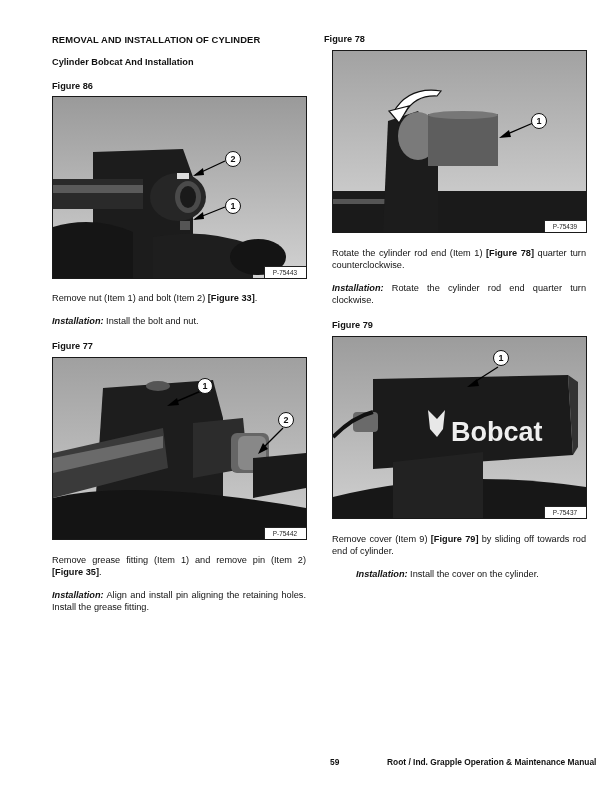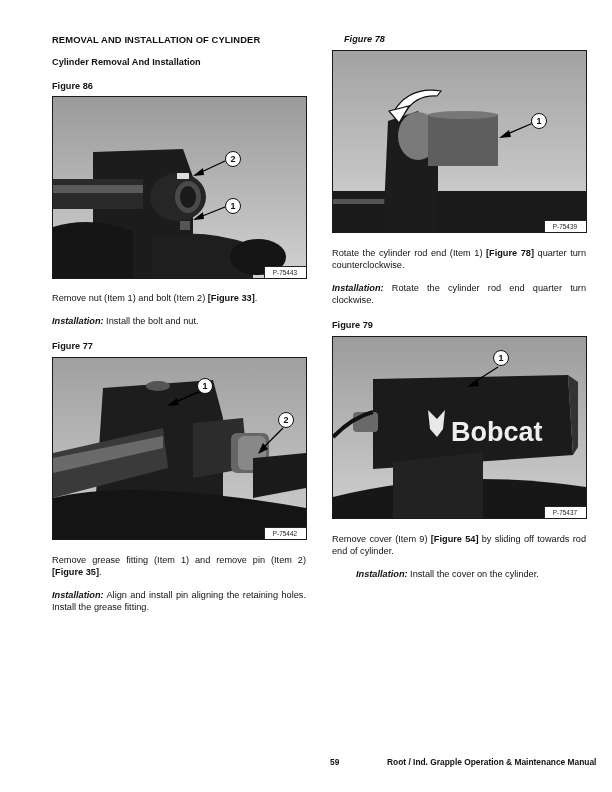--- a/index.html
+++ b/index.html
@@ -18,21 +18,21 @@
           font-size:6.4px; color:#222; padding:2px 9px 2px 8px; }
   .callout { position:absolute; width:14px; height:14px; border:1.2px solid #111; border-radius:50%; background:#fff;
              font-size:9px; font-weight:bold; text-align:center; line-height:14px; }
   .footer-num { font-size:8.4px; font-weight:bold; }
   .footer-title { font-size:8.4px; font-weight:bold; }
 </style>
 </head>
 <body>
 
 <div class="abs h1" style="left:52px; top:34px;">REMOVAL AND INSTALLATION OF CYLINDER</div>
-<div class="abs h2" style="left:52px; top:57px;">Cylinder Removal And Installation</div>
+<div class="abs h2" style="left:52px; top:57px;">Cylinder Bobcat And Installation</div>
 <div class="abs figlabel" style="left:52px; top:81px;">Figure 86</div>
 
 <div class="figure" style="left:52px; top:96px; width:253px; height:181px;">
   <svg viewBox="0 0 253 181" preserveAspectRatio="none">
     <defs>
       <linearGradient id="sky1" x1="0" y1="0" x2="0" y2="1">
         <stop offset="0" stop-color="#9a9a9a"></stop>
           <stop offset="1" stop-color="#d2d2d2"></stop>
       </linearGradient>
     </defs>
@@ -94,21 +94,21 @@
   <div class="pnum">P-75442</div>
 </div>
 
 <div class="abs para" style="left:52px; top:555px; width:254px;">
   <span>Remove grease fitting (Item 1) and remove pin (Item 2) </span><b>[Figure 35]</b><span>.</span>
 </div>
 <div class="abs para" style="left:52px; top:590px; width:254px;">
   <span class="inst">Installation:</span><span> Align and install pin aligning the retaining holes. Install the grease fitting.</span>
 </div>
 
-<div class="abs figlabel" style="left:344px; top:34px;font-style:italic;">Figure 78</div>
+<div class="abs figlabel" style="left:324px; top:34px;">Figure 78</div>
 
 <div class="figure" style="left:332px; top:50px; width:253px; height:181px;">
   <svg viewBox="0 0 253 181" preserveAspectRatio="none">
     <defs>
       <linearGradient id="sky3" x1="0" y1="0" x2="0" y2="1">
         <stop offset="0" stop-color="#a2a2a2"></stop>
           <stop offset="1" stop-color="#d4d4d4"></stop>
       </linearGradient>
     </defs>
     <rect width="253" height="181" fill="url(#sky3)"></rect>
@@ -155,20 +155,20 @@
     </g>
     <text x="118" y="104" font-family="Liberation Sans, sans-serif" font-weight="bold" font-size="27" fill="#efefef">Bobcat</text>
     <line x1="165" y1="30" x2="140" y2="46" stroke="#000" stroke-width="1.3"></line>
     <polygon points="134,50 144,42 146,49" fill="#000"></polygon>
   </svg>
   <div class="callout" style="left:160px; top:13px;">1</div>
   <div class="pnum">P-75437</div>
 </div>
 
 <div class="abs para" style="left:332px; top:534px; width:254px;">
-  <span>Remove cover (Item 9) </span><b>[Figure 54]</b><span> by sliding off towards rod end of cylinder.</span>
+  <span>Remove cover (Item 9) </span><b>[Figure 79]</b><span> by sliding off towards rod end of cylinder.</span>
 </div>
 <div class="abs para" style="left:332px; top:569px; width:254px;margin-left:24px;">
   <span class="inst">Installation:</span><span> Install the cover on the cylinder.</span>
 </div>
 
 <div class="abs footer-num" style="left:314px; top:757px;padding-left:16px;">59</div>
 <div class="abs footer-title" style="left:361px; top:757px;padding-left:26px;">Root / Ind. Grapple Operation &amp; Maintenance Manual</div>
 
 </body></html>

